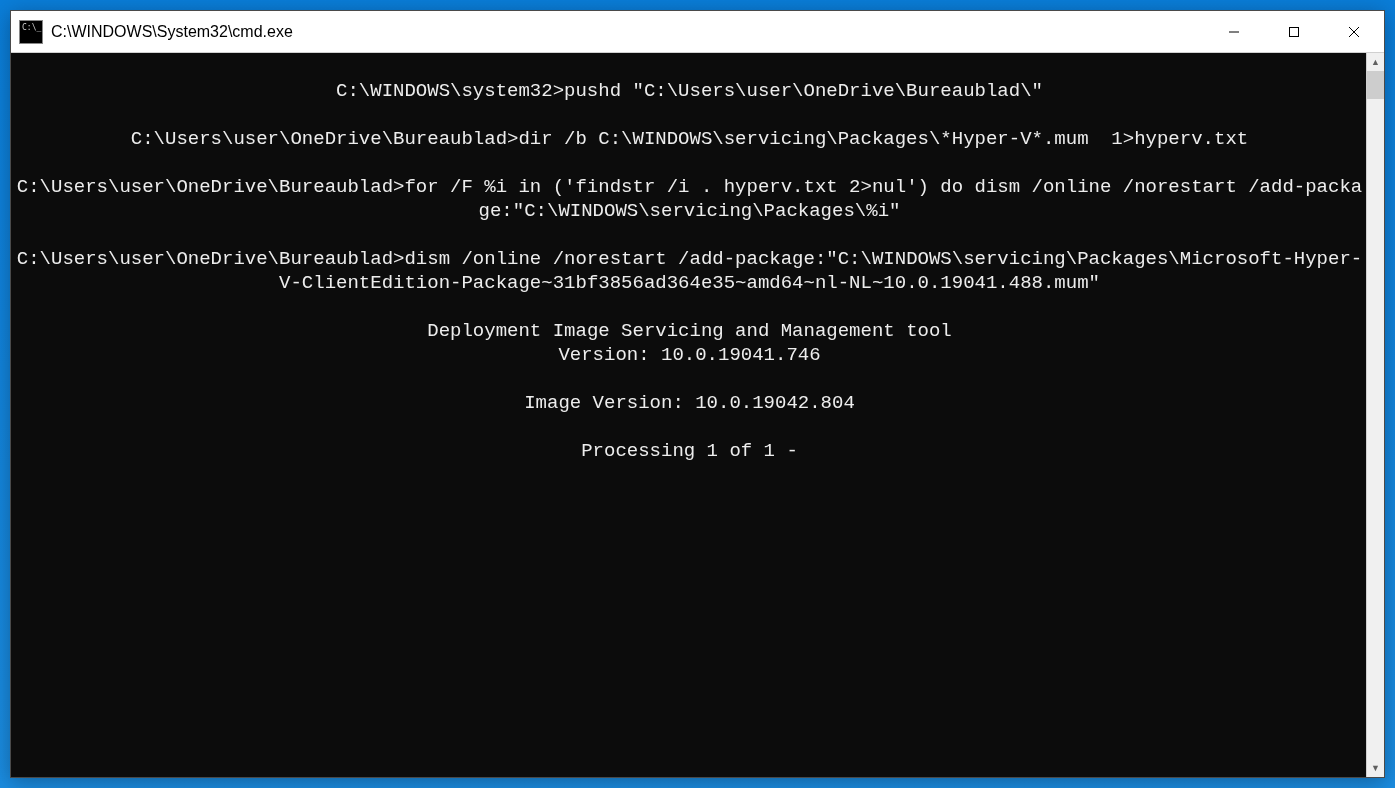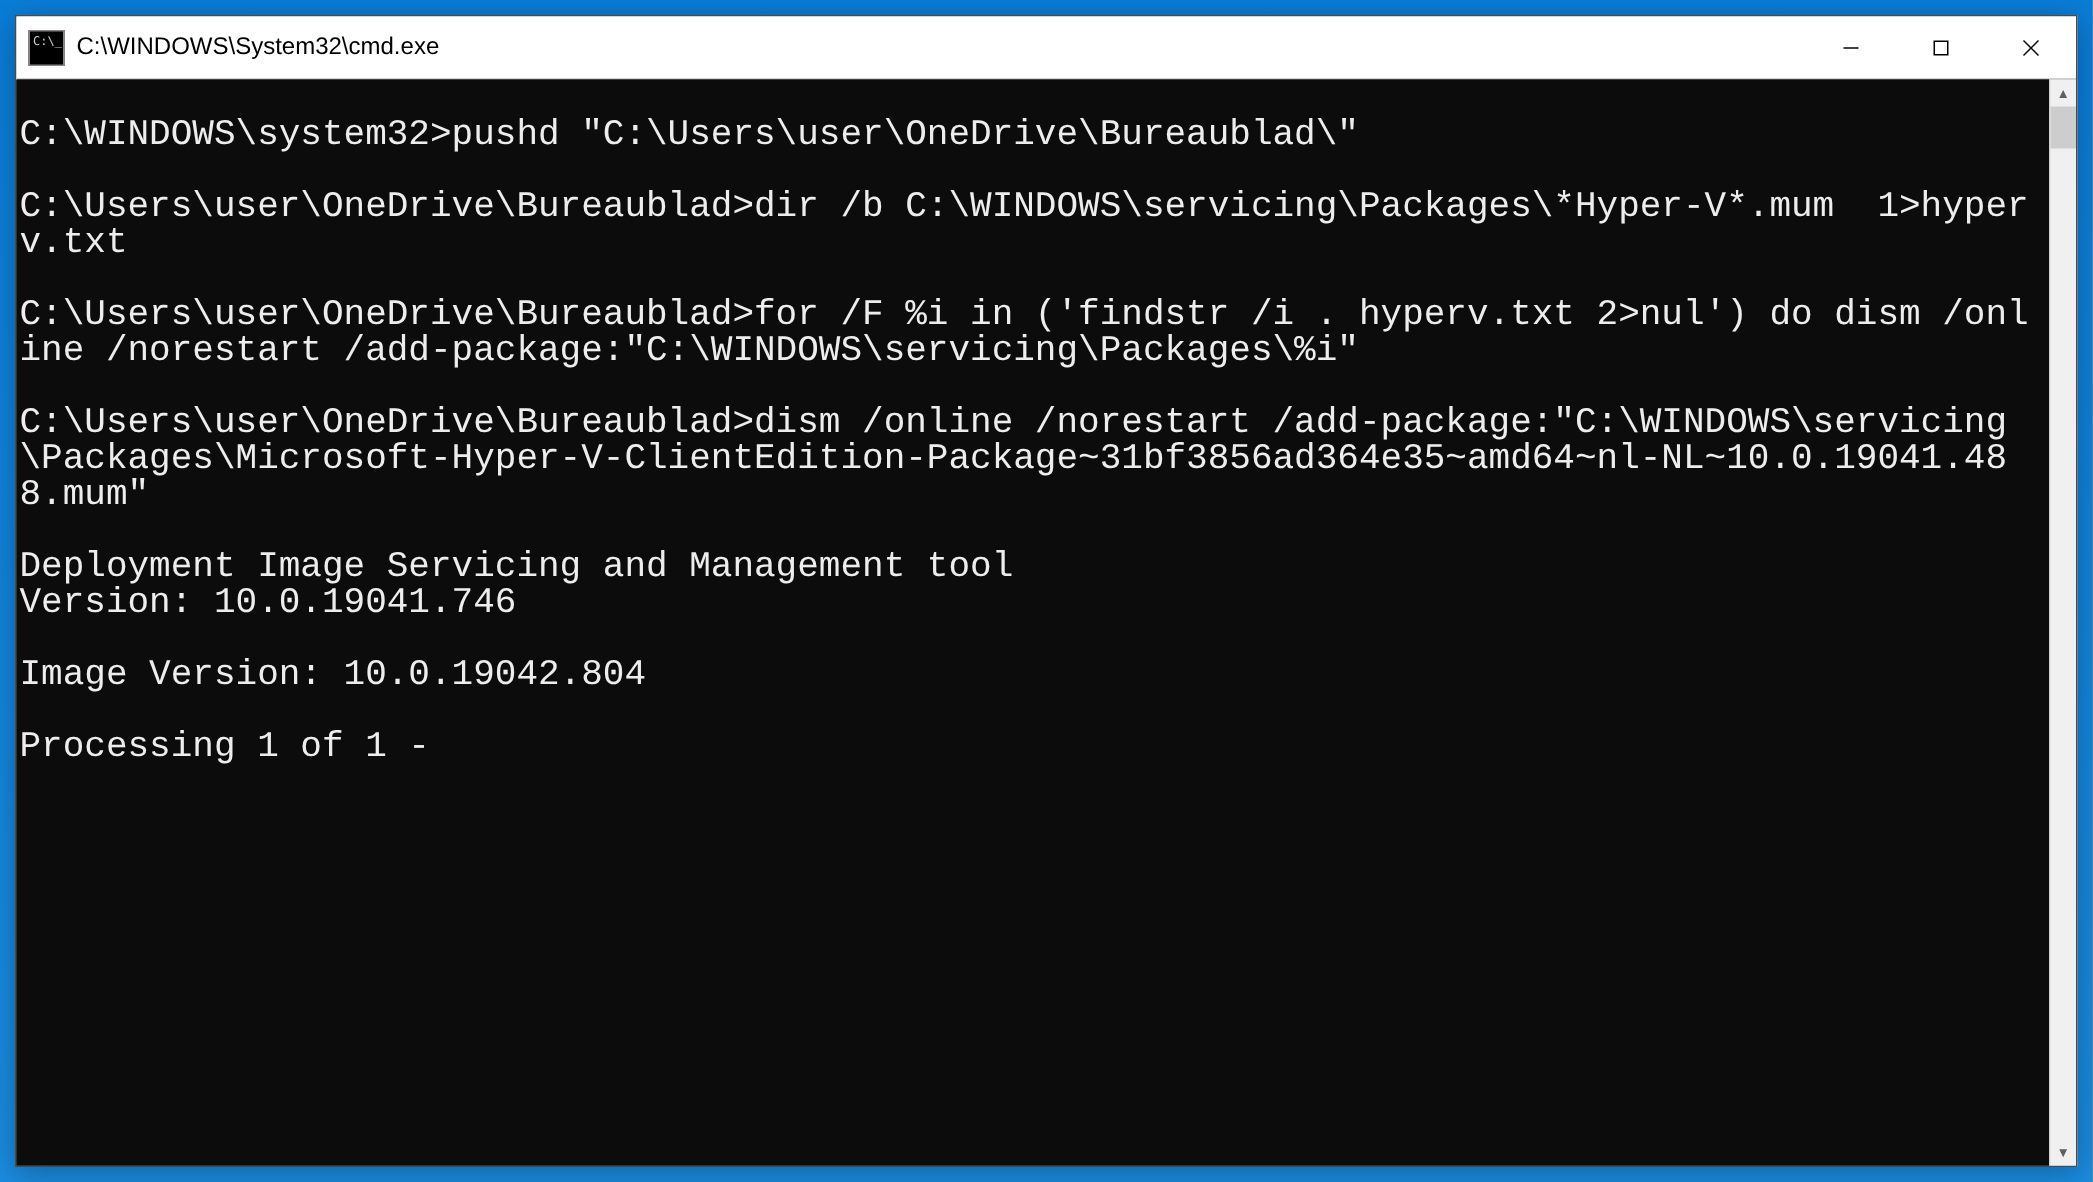--- a/index.html
+++ b/index.html
@@ -79,26 +79,27 @@
     flex: 1;
     display: flex;
     background: #0c0c0c;
     min-height: 0;
   }
   .terminal {
     flex: 1;
     background: #0c0c0c;
     color: #ededed;
     font-family: "Consolas", "Courier New", monospace;
-    font-size: 24px;
+    font-size: 19px;
     line-height: 24px;
     padding: 2px 0 0 2px;
     white-space: pre-wrap;
     word-break: break-all;
     overflow: hidden;
+    text-align: center;
   }
   .scrollbar {
     width: 18px;
     background: #f0f0f0;
     display: flex;
     flex-direction: column;
     border-left: 1px solid #d0d0d0;
   }
   .scroll-arrow {
     height: 18px;

